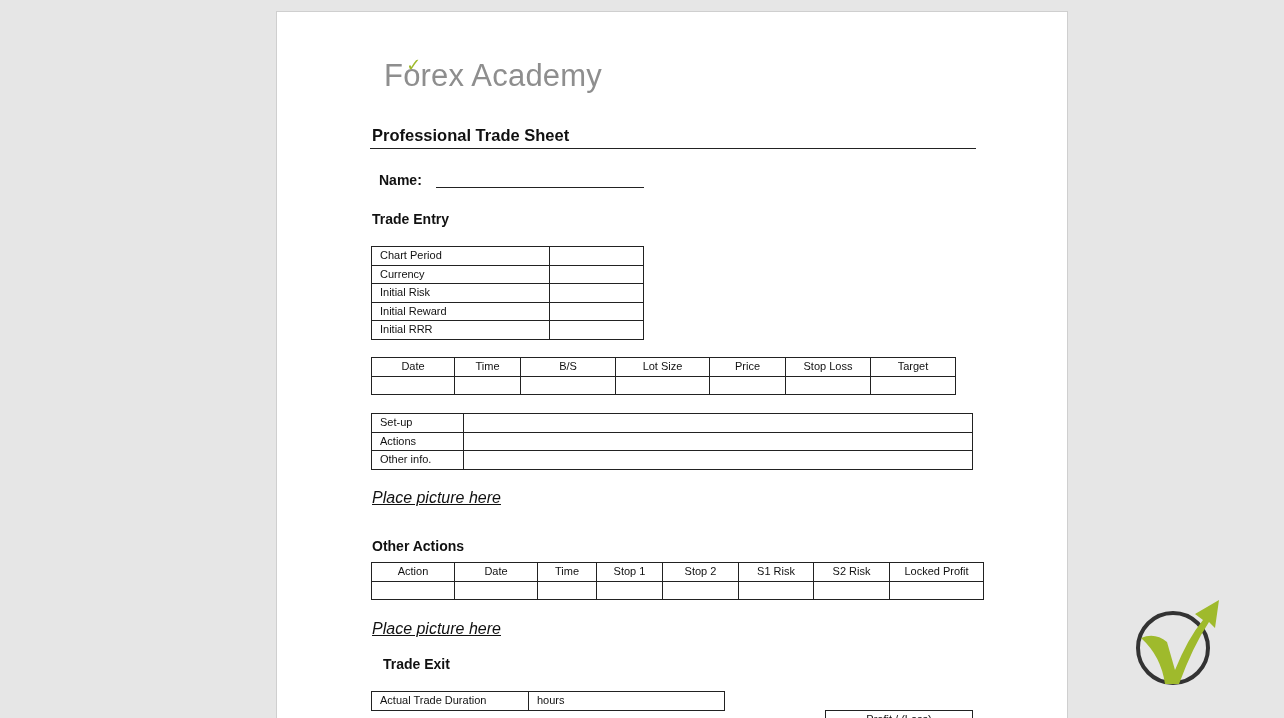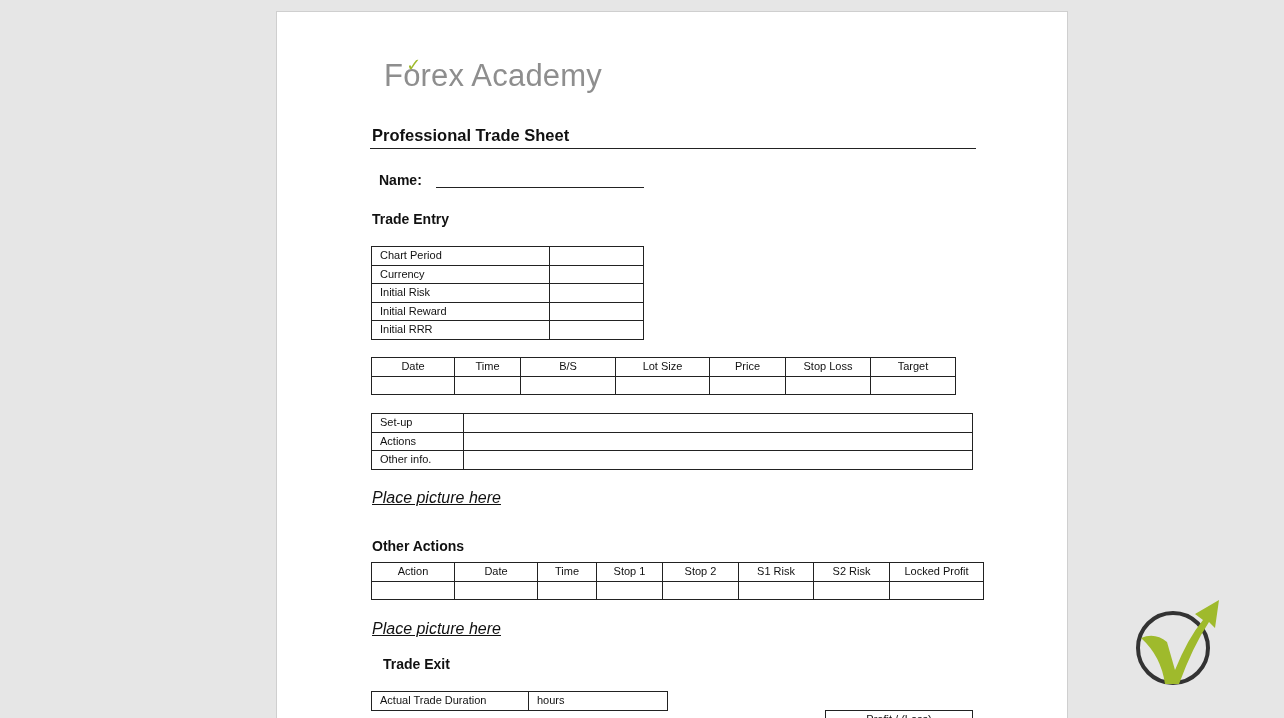--- a/index.html
+++ b/index.html
@@ -128,21 +128,21 @@
           <td></td>
           <td></td>
     </tr>
   </tbody>
     </table>
 
   <div class="abs link" style="left:95px;top:608px;">Place picture here</div>
 
   <div class="abs h2" style="left:106px;top:644px;">Trade Exit</div>
 
-  <table style="left:94px;top:679px;width:297px;">
+  <table style="left:94px;top:679px;width:354px;">
     <tbody>
         <tr>
       <td style="width:140px">Actual Trade Duration</td>
       <td>hours</td>
     </tr>
   </tbody>
     </table>
 
   <table class="center" style="left:548px;top:698px;width:148px;">
     <tbody>

